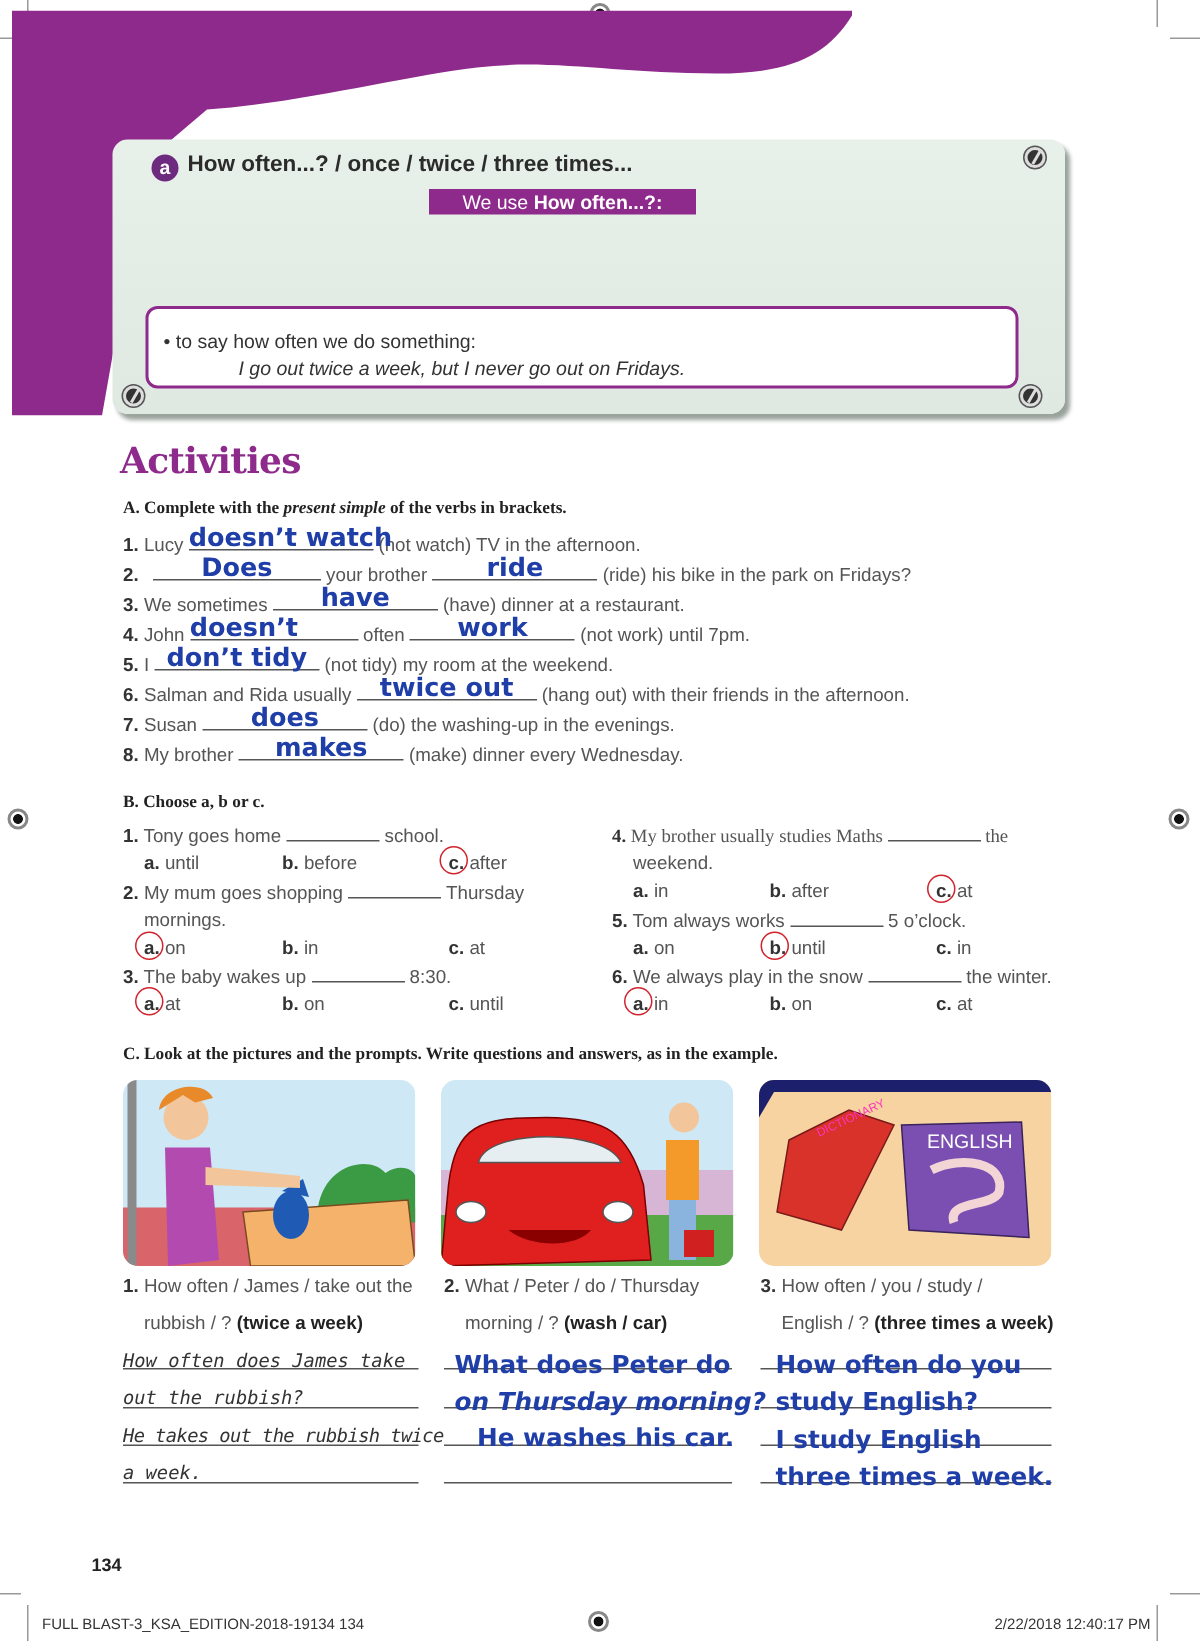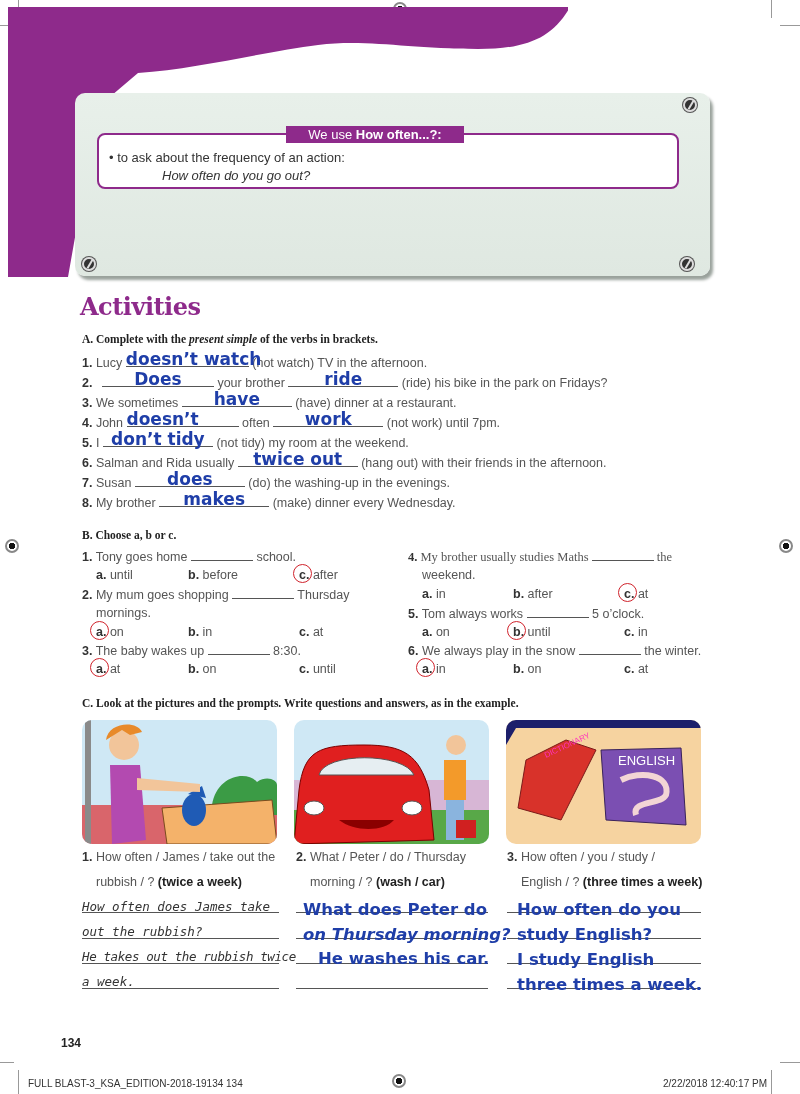--- a/index.html
+++ b/index.html
@@ -78,32 +78,35 @@
 <div class="reg" style="left:393px;top:2px;"></div>
 <div class="reg" style="left:5px;top:539px;"></div>
 <div class="reg" style="left:779px;top:539px;"></div>
 <div class="reg" style="left:392px;top:1074px;"></div>
 
 <svg id="swoosh" viewBox="0 0 560 270">
   <path d="M0,0 L562,0 C545,30 520,42 470,42 C400,42 360,32 310,38 C260,44 190,62 130,66 L90,100 L60,270 L0,270 Z" fill="#8e2a8b"></path>
 </svg>
 
 <div class="gbox">
+  <div class="gbox-title">
+    <span class="badge-a">a</span><span>How often...? / once / twice / three times...</span>
+  </div>
   <div class="screw" style="left:608px;top:5px;"></div>
   <div class="screw" style="left:7px;top:164px;"></div>
   <div class="screw" style="left:605px;top:164px;"></div>
 
-  <div class="rule-card" style="top:40px;height:56px;">
-    <div class="rule-line" style="top:15px;">• to ask about the frequency of an action:</div>
-    <div class="rule-ex" style="left:63px;top:33px;">How often do you go out?</div>
-  </div>
   <div class="rule-tag" style="left:211px;top:33px;width:178px;">
     <span>We use </span><b>How often...?:</b>
   </div>
 
+  <div class="rule-card" style="top:111px;height:55px;">
+    <div class="rule-line" style="top:14px;">• to say how often we do something:</div>
+    <div class="rule-ex" style="left:60px;top:32px;">I go out twice a week, but I never go out on Fridays.</div>
+  </div>
 </div>
 
 <div class="act-title">Activities</div>
 
 <div class="sec-head" style="left:82px;top:333px;">
   <span>A. Complete with the </span><i>present simple</i><span> of the verbs in brackets.</span>
 </div>
 
 <div class="line" style="left:82px;top:353px;">
   <span class="num">1.</span>

